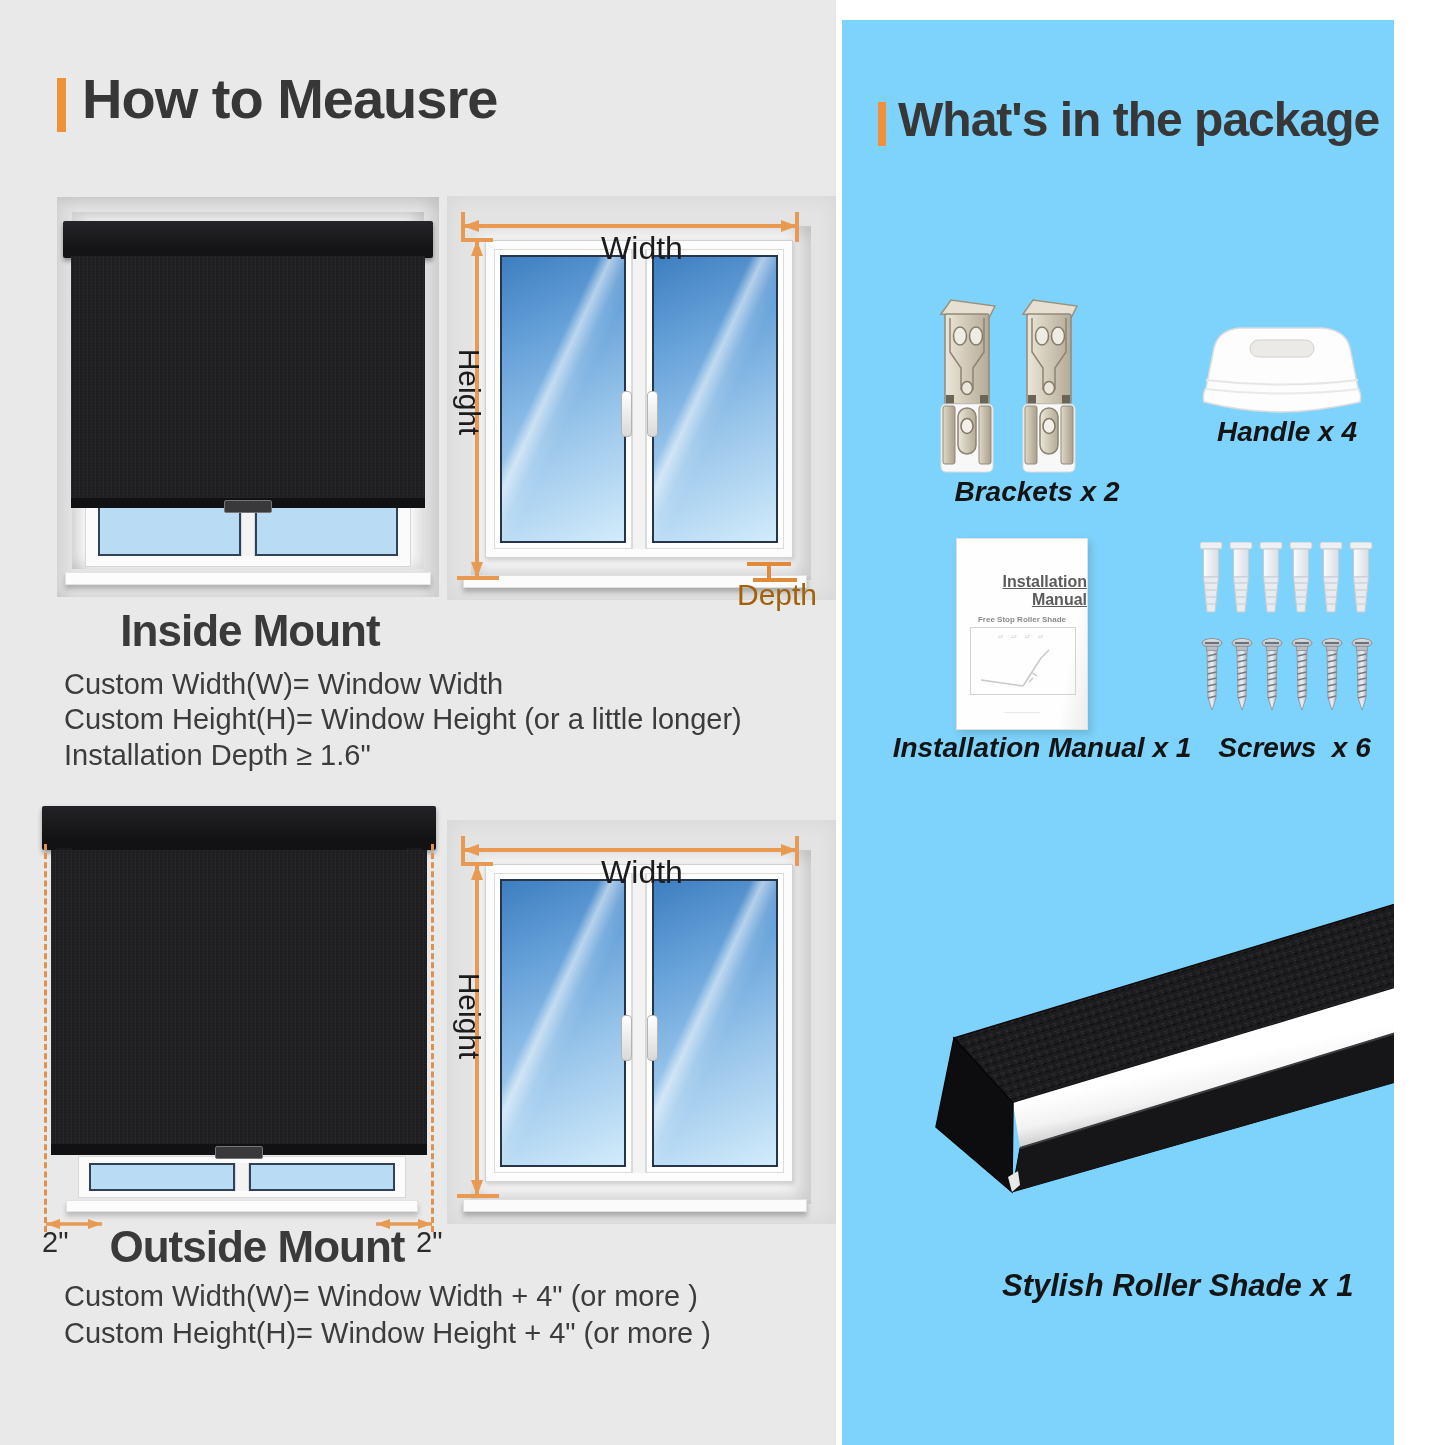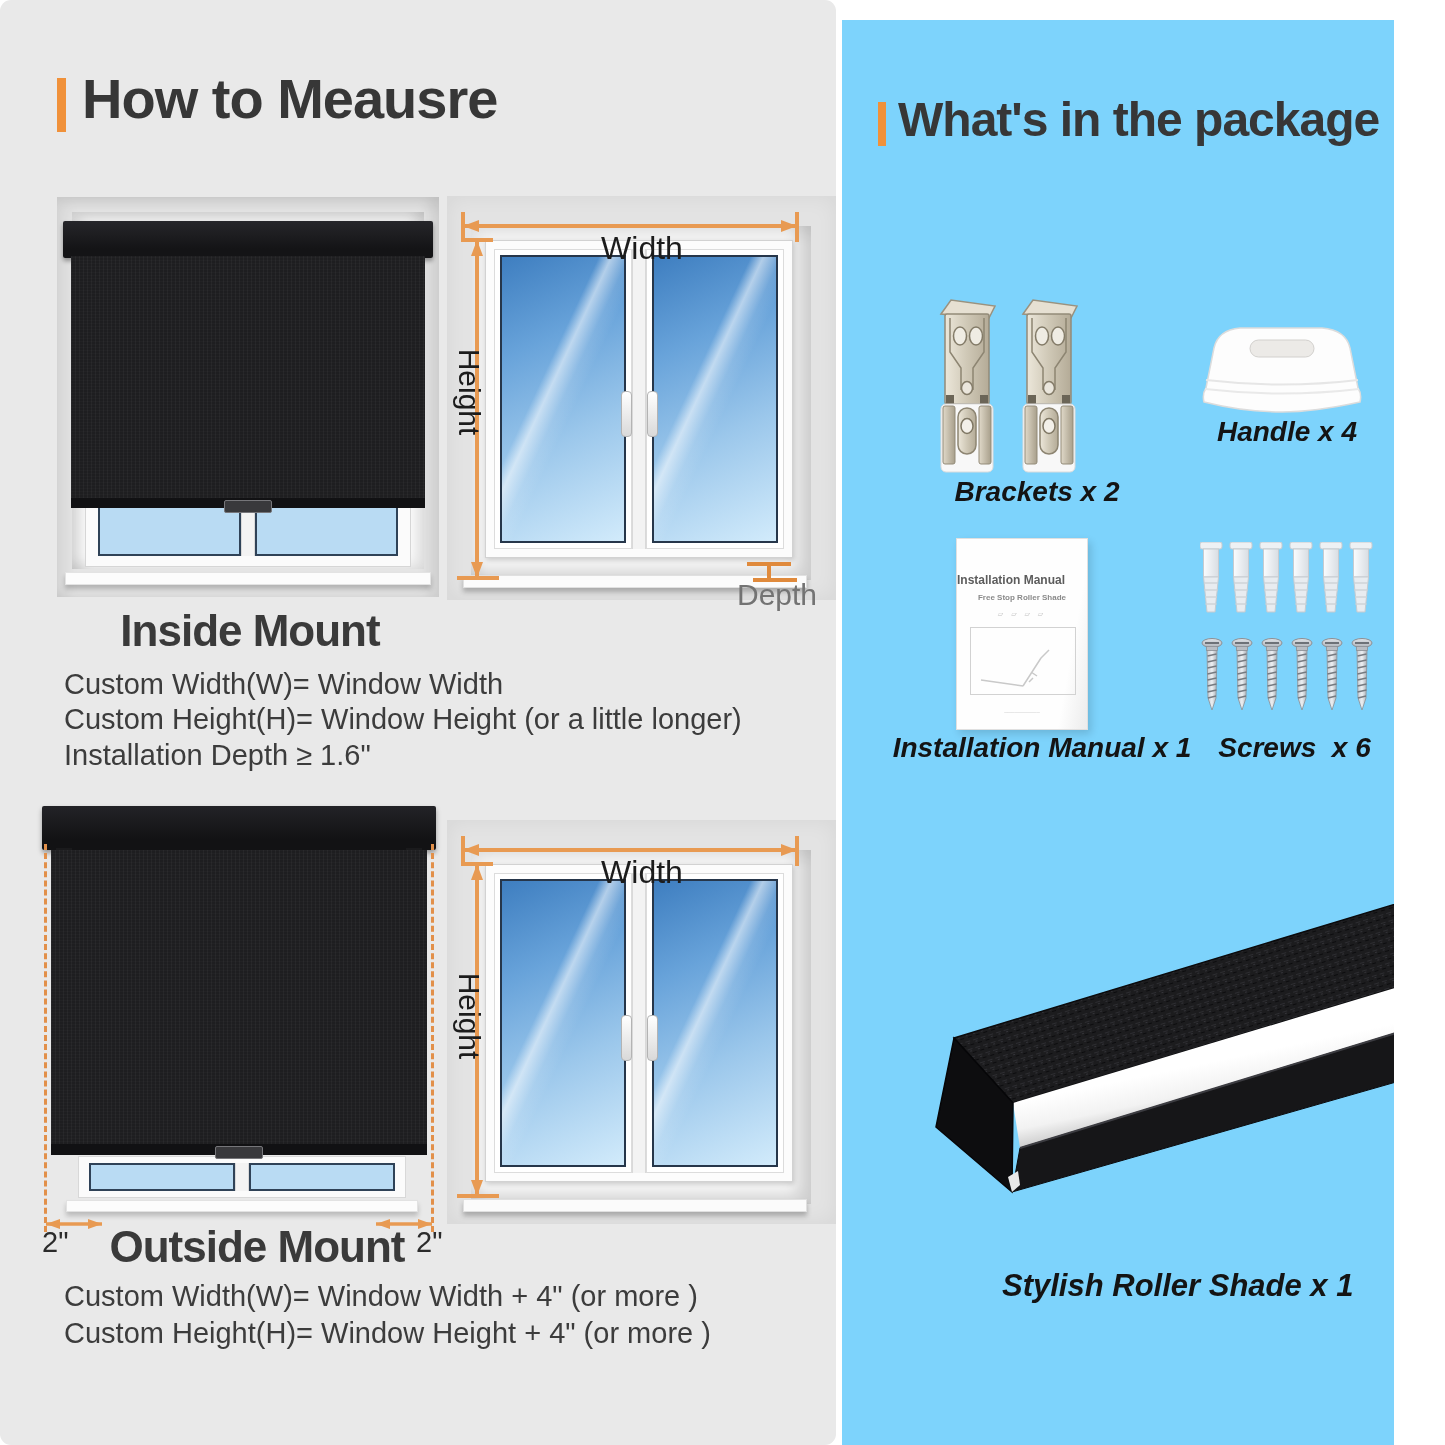--- a/index.html
+++ b/index.html
@@ -1,21 +1,21 @@
 <!DOCTYPE html>
 <html><head>
 <meta charset="utf-8">
 <style>
   html,body { margin:0; padding:0; background:#fff; }
   .canvas { position:relative; width:1445px; height:1445px; overflow:hidden;
             font-family:"Liberation Sans", sans-serif; color:#3d3d3d; }
   .abs { position:absolute; }
 
   
-  .left-panel  { position:absolute; left:0;   top:0; width:836px; height:1445px; background:#e9e9e9;border-radius:11px; }
+  .left-panel  { position:absolute; left:0;   top:0; width:836px; height:1445px; background:#e9e9e9; }
   .divider     { position:absolute; left:836px; top:0; width:6px; height:1445px; background:#ffffff; }
   .right-panel { position:absolute; left:842px; top:0; width:552px; height:1445px; background:#7dd3fc; overflow:hidden;margin-top:20px; }
 
   
   .accent-bar { position:absolute; background:#f0913a; }
   .sec-title  { position:absolute; font-weight:bold; color:#373737; letter-spacing:-1px; white-space:nowrap; }
   .title-left  { left:82px; top:68px; font-size:56px; line-height:62px; }
   .title-right { left:56px; top:72px; font-size:48px; line-height:56px; }
 
   
@@ -77,27 +77,27 @@
            background:linear-gradient(115deg, transparent 38%, rgba(255,255,255,.55) 43%, rgba(255,255,255,.12) 50%, transparent 56%); }
   .wd-hdl { position:absolute; width:9px; height:44px; border-radius:4px; background:linear-gradient(#fff,#d9d9d9);
             border:1px solid #b3b3b3; top:calc(50% - 8px); }
   .wd-hdl.l { left:calc(50% - 18px); } .wd-hdl.r { left:calc(50% + 8px); }
   .wd-sill { position:absolute; left:16px; right:30px; bottom:12px; height:13px; background:#fbfbfb;
              border:1px solid #e0e0e0; box-shadow:0 4px 5px rgba(0,0,0,.25); box-sizing:border-box; }
   .wd-svg { position:absolute; inset:0; overflow:visible; }
   .wd-width-label  { position:absolute; top:34px; left:0; right:0; text-align:center; font-size:32px; color:#1c1c1c; }
   .wd-height-label { position:absolute; left:-38px; top:179px; width:120px; text-align:center;
                      transform:rotate(90deg); font-size:30px; color:#1c1c1c; }
-  .wd-depth-label  { position:absolute; left:250px; top:382px; width:160px; text-align:center; font-size:30px; color:#737373; }
+  .wd-depth-label  { position:absolute; left:250px; top:382px; width:160px; text-align:center; font-size:30px; color:#a16207; }
 
   
   .manual { position:absolute; left:114px; top:518px; width:132px; height:192px;
             background:linear-gradient(100deg,#fefefe 82%, #ececec 100%);
             border:1px solid #e0e0e0; box-shadow:3px 4px 8px rgba(0,0,0,.14); box-sizing:border-box; }
-  .manual-title { margin-top:34px; text-align:left; font-size:12px; font-weight:bold; color:#5c5c5c; }
+  .manual-title { margin-top:34px; text-align:right; font-size:16px; font-weight:bold; color:#5c5c5c;text-decoration:underline; }
   .manual-sub   { margin-top:6px; text-align:center; font-size:8px; font-weight:bold; color:#8a8a8a; }
   .manual-steps { margin-top:8px; text-align:center; font-size:7px; letter-spacing:3px; color:#bdbdbd; }
   .manual-box   { position:absolute; left:13px; top:88px; width:104px; height:66px; border:1px solid #d2d2d2; }
   .manual-foot  { position:absolute; left:0; right:0; bottom:14px; text-align:center; font-size:5px; color:#c4c4c4; }
 </style>
 </head>
 <body>
 
 <div class="canvas">
 

